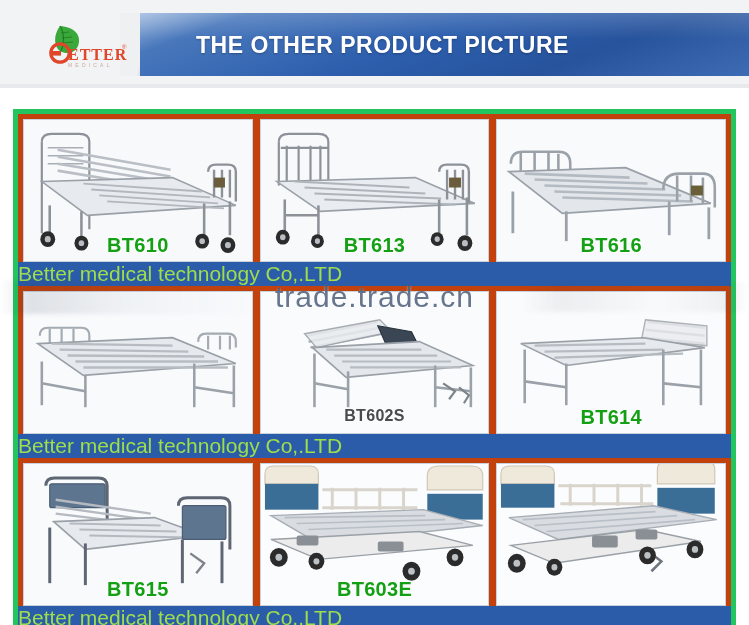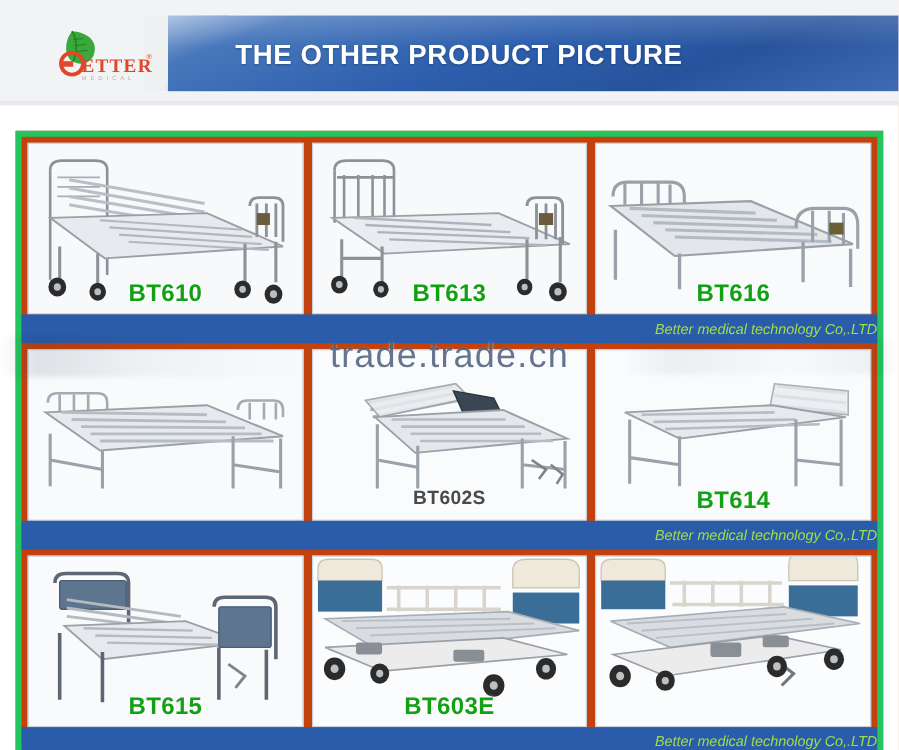--- a/index.html
+++ b/index.html
@@ -92,25 +92,24 @@
     color:#4a4a4a;
     text-shadow:none;
     bottom:8px;
   }
   .strip{
     position:relative;
     height:24px;
     width:100%;
     background:#2a5caa;
     color:#9ede4a;
-    font-size:12px;
-    text-align:right;
+    font-size:21px;
+    text-align:left;
     line-height:24px;
     white-space:nowrap;
-    font-style:italic;
   }
 
   
   .watermark{
     position:absolute;left:0;top:277px;width:749px;height:40px;
     pointer-events:none;
     z-index:40;
     display:flex;align-items:center;justify-content:center;
   }
   .wm-text{

